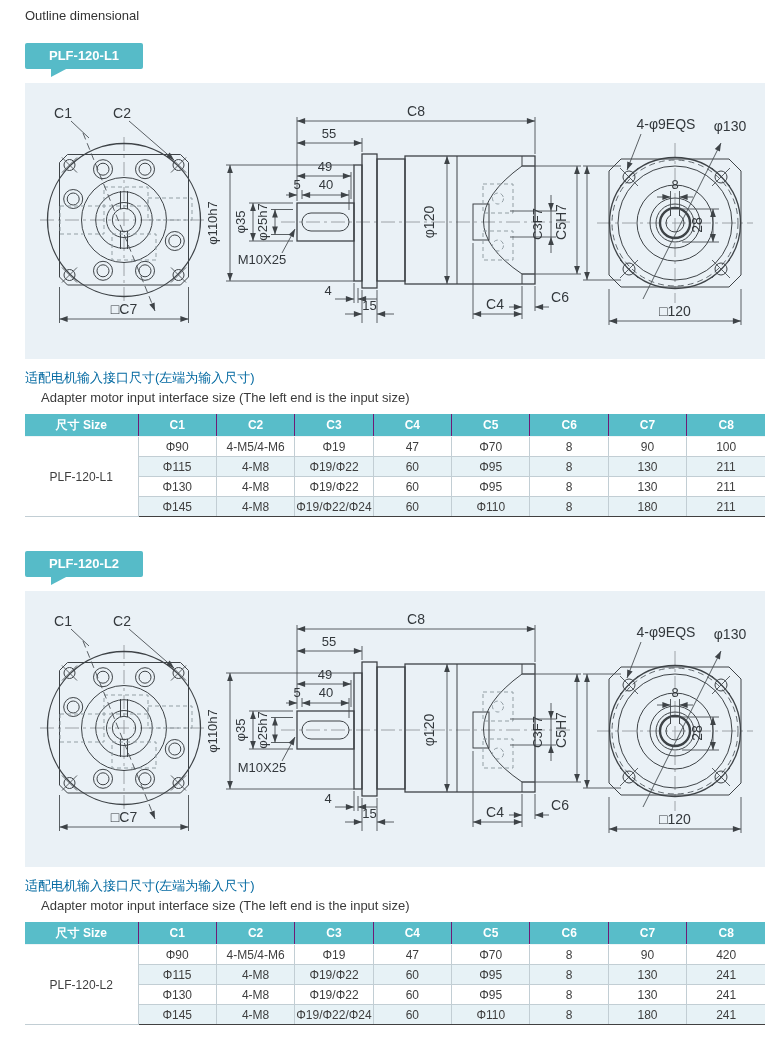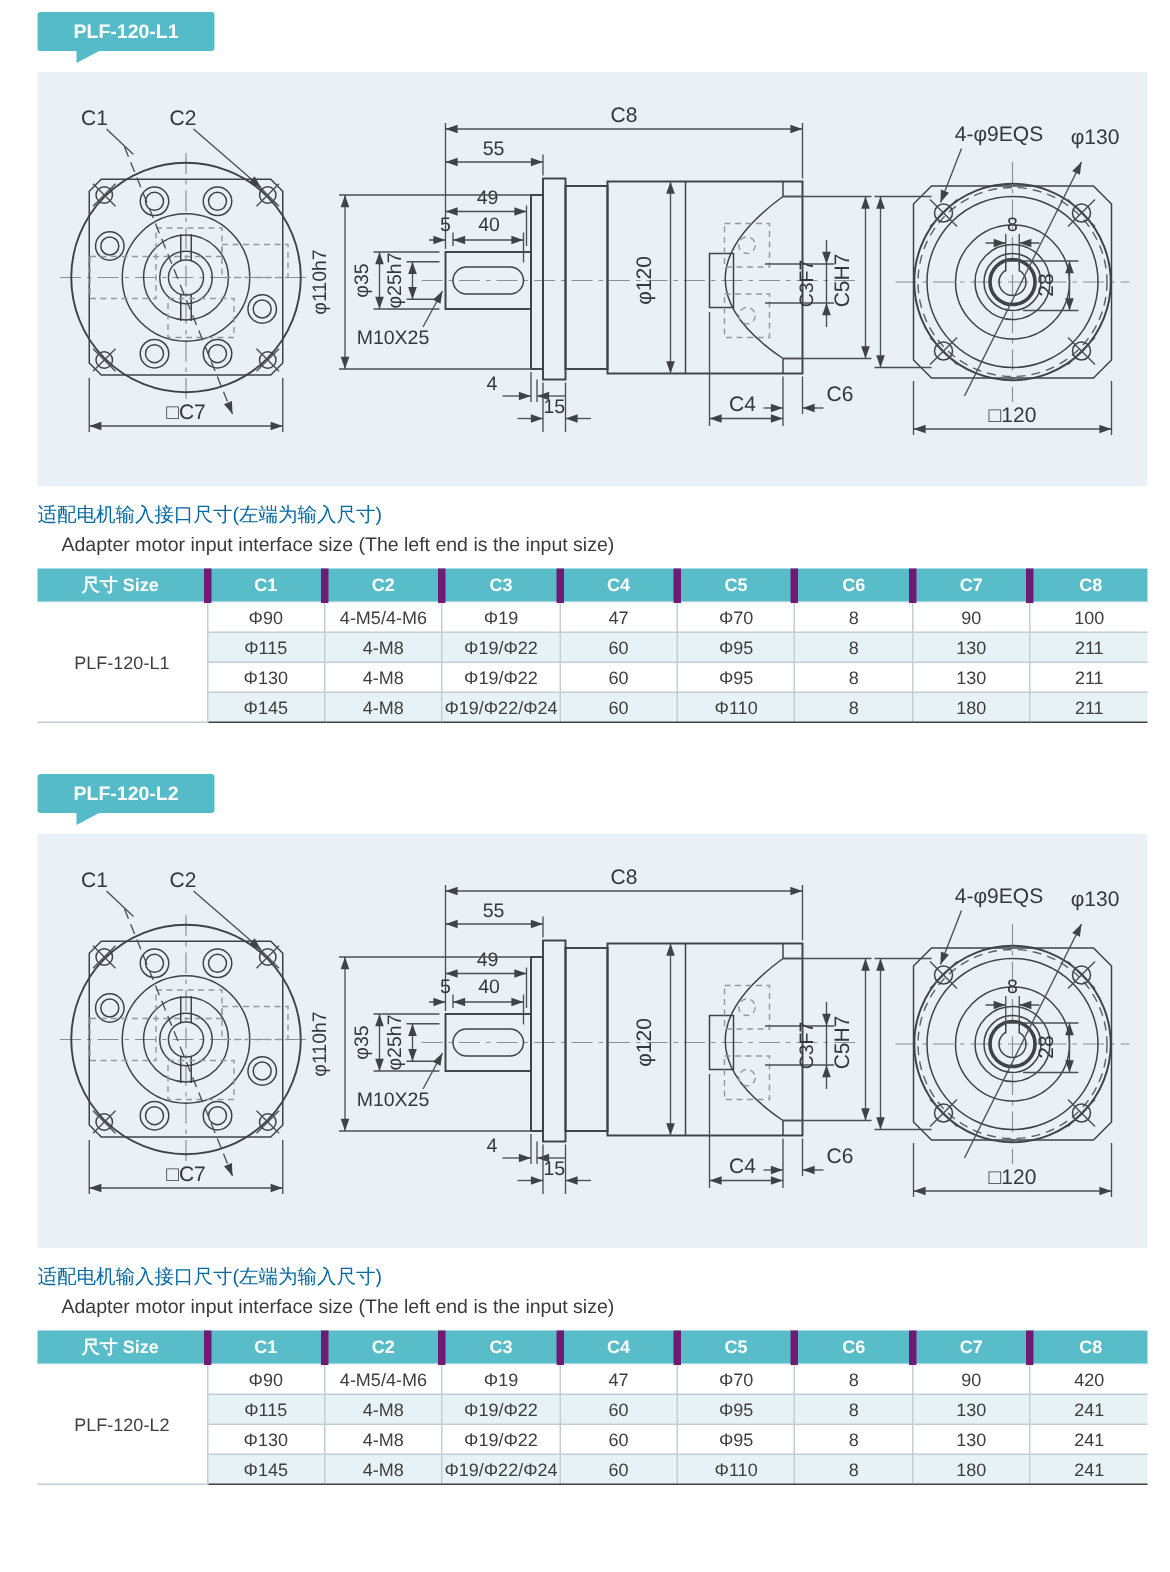--- a/index.html
+++ b/index.html
@@ -10,21 +10,21 @@
   .badge{position:relative;display:inline-block;background:#56bbc8;color:#fff;font-weight:bold;
          font-size:13px;line-height:26px;padding:0 24px;border-radius:2px;margin:0 0 14px;}
   .badge::after{content:"";position:absolute;left:26px;bottom:-8px;width:0;height:0;
          border-top:9px solid #56bbc8;border-right:17px solid transparent;}
   .panel{width:740px;height:276px;background:#eaf1f6;margin:0 0 10px;}
   .cap-zh{font-size:13px;color:#0369a1;margin:2px 0 3px;}
   .cap-en{font-size:13px;color:#3a3a3a;margin:0 16px 9px;}
   table.dim{border-collapse:collapse;width:740px;table-layout:fixed;font-size:12px;
          color:#3e3e3e;text-align:center;}
   table.dim th{background:#58bdc9;color:#fff;font-weight:bold;height:22px;
-         border-right:5px solid #701a75;border-bottom:1px solid #eef4f6;padding:0;}
+         border-right:1px solid #701a75;border-bottom:1px solid #eef4f6;padding:0;}
   table.dim th:last-child{border-right:0;}
   table.dim td{height:19px;border:1px solid #c2ced4;padding:0;background:#fff;}
   table.dim tr td:last-child{border-right:0;}
   table.dim td.rowlabel{border-left:0;background:#fff;}
   table.dim tbody tr:first-child td{border-top:0;}
   table.dim tbody tr:nth-child(even) td{background:#e7f2f6;}
   table.dim tbody tr:last-child td{border-bottom:1px solid #404040;margin-top:27px;}
   .sec2{margin-top:34px;}
   
   .ol{fill:none;stroke:#3e4347;stroke-width:1.3;}
@@ -278,20 +278,21 @@
       <line class="dima" x1="584" y1="238" x2="716" y2="238"></line>
       <text class="lbl lbl2" x="650" y="233">□120</text>
     </g>
   </g>
 </symbol>
 </defs>
 </svg>
 
 <div class="wrap">
 
+  <p class="title-en">Outline dimensional</p>
 
   <div>
     <div class="badge">PLF-120-L1</div>
     <div class="panel">
       <svg viewBox="0 0 740 276" width="740" height="276">
         <use href="#gbx"></use>
       </svg>
     </div>
     <p class="cap-zh">适配电机输入接口尺寸(左端为输入尺寸)</p>
     <p class="cap-en">Adapter motor input interface size (The left end is the input size)</p>

